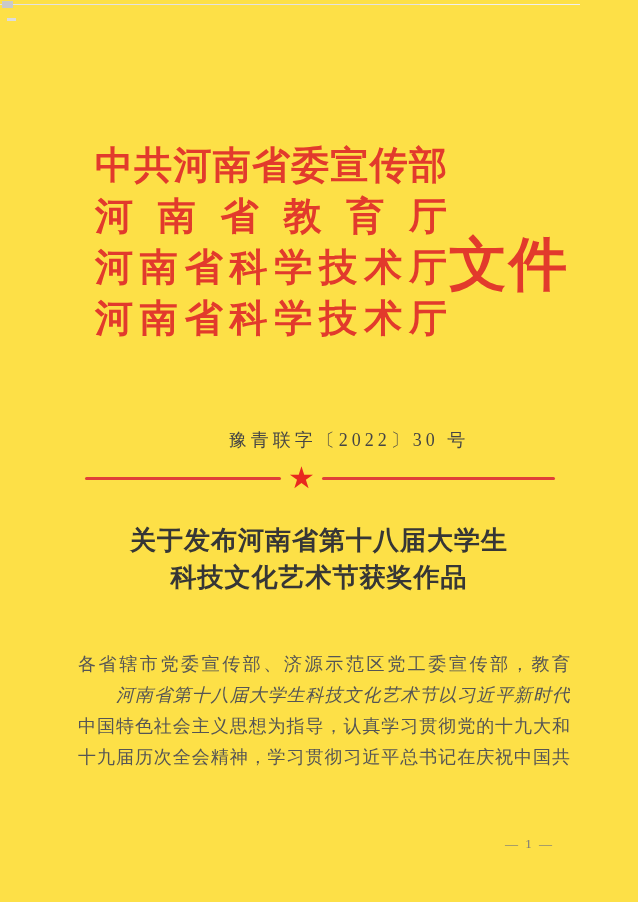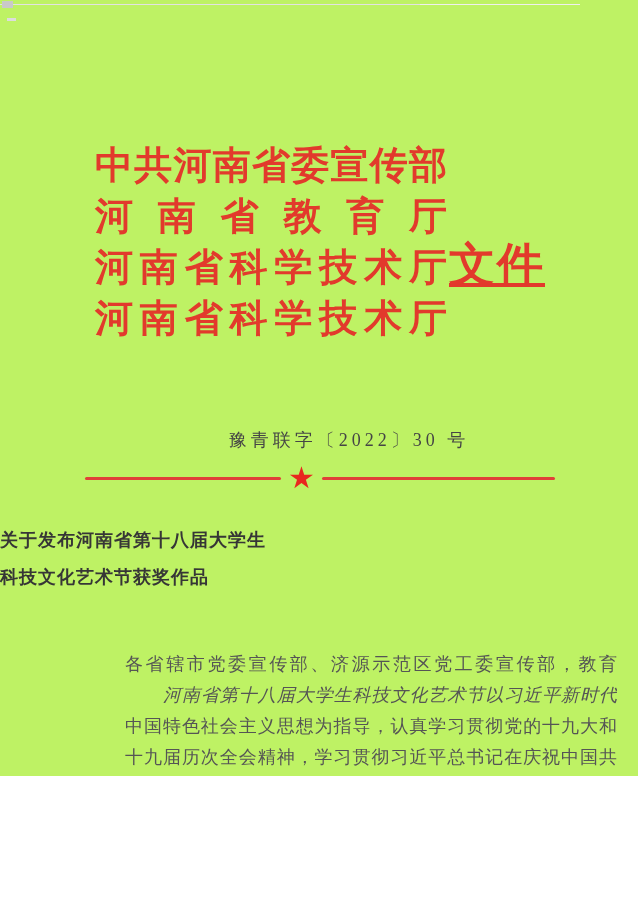--- a/index.html
+++ b/index.html
@@ -3,22 +3,22 @@
 <meta charset="utf-8">
 <style>
   html, body {
     margin: 0;
     padding: 0;
     background: #ffffff;
   }
   .page {
     position: relative;
     width: 638px;
-    height: 776px;
-    background: #bef264;
+    height: 902px;
+    background: #fde047;
     overflow: hidden;
     font-family: "Liberation Serif", "DejaVu Serif", serif;
   }
 
   
   .scan-line-top {
     position: absolute;
     top: 4px; left: 0;
     width: 420px; height: 1px;
     background: #e2e2e2;
@@ -55,27 +55,26 @@
     font-weight: bold;
     color: #e23a2c;
     text-align: justify;
     text-align-last: justify;
     -moz-text-align-last: justify;
     white-space: nowrap;
   }
   .doc-type {
     position: absolute;
     top: 242px; left: 449px;
-    font-size: 46px;
+    font-size: 58px;
     line-height: 46px;
     font-weight: bold;
     color: #e23a2c;
     letter-spacing: 2px;
     white-space: nowrap;
-    text-decoration: underline;
   }
 
   
   .doc-number {
     position: absolute;
     top: 428px; left: 30px;
     width: 638px;
     text-align: center;
     font-size: 18px;
     letter-spacing: 4px;
@@ -107,37 +106,36 @@
     line-height: 30px;
     margin: 0 7px;
     flex: 0 0 auto;
   }
 
   
   .doc-title {
     position: absolute;
     top: 522px; left: 0;
     width: 638px;
-    text-align: left;
-    font-size: 18px;
+    text-align: center;
+    font-size: 26px;
     line-height: 37px;
     font-weight: bold;
     color: #363636;
     letter-spacing: 1px;
   }
 
   
   .doc-body {
     position: absolute;
     top: 649px; left: 78px;
     width: 492px;
     font-size: 18px;
     line-height: 31px;
     color: #555555;
-    margin-left: 47px;
   }
   .body-line {
     text-align: justify;
     text-align-last: justify;
     -moz-text-align-last: justify;
     height: 31px;
     overflow: hidden;
   }
   .body-line.indent {
     padding-left: 38px;

